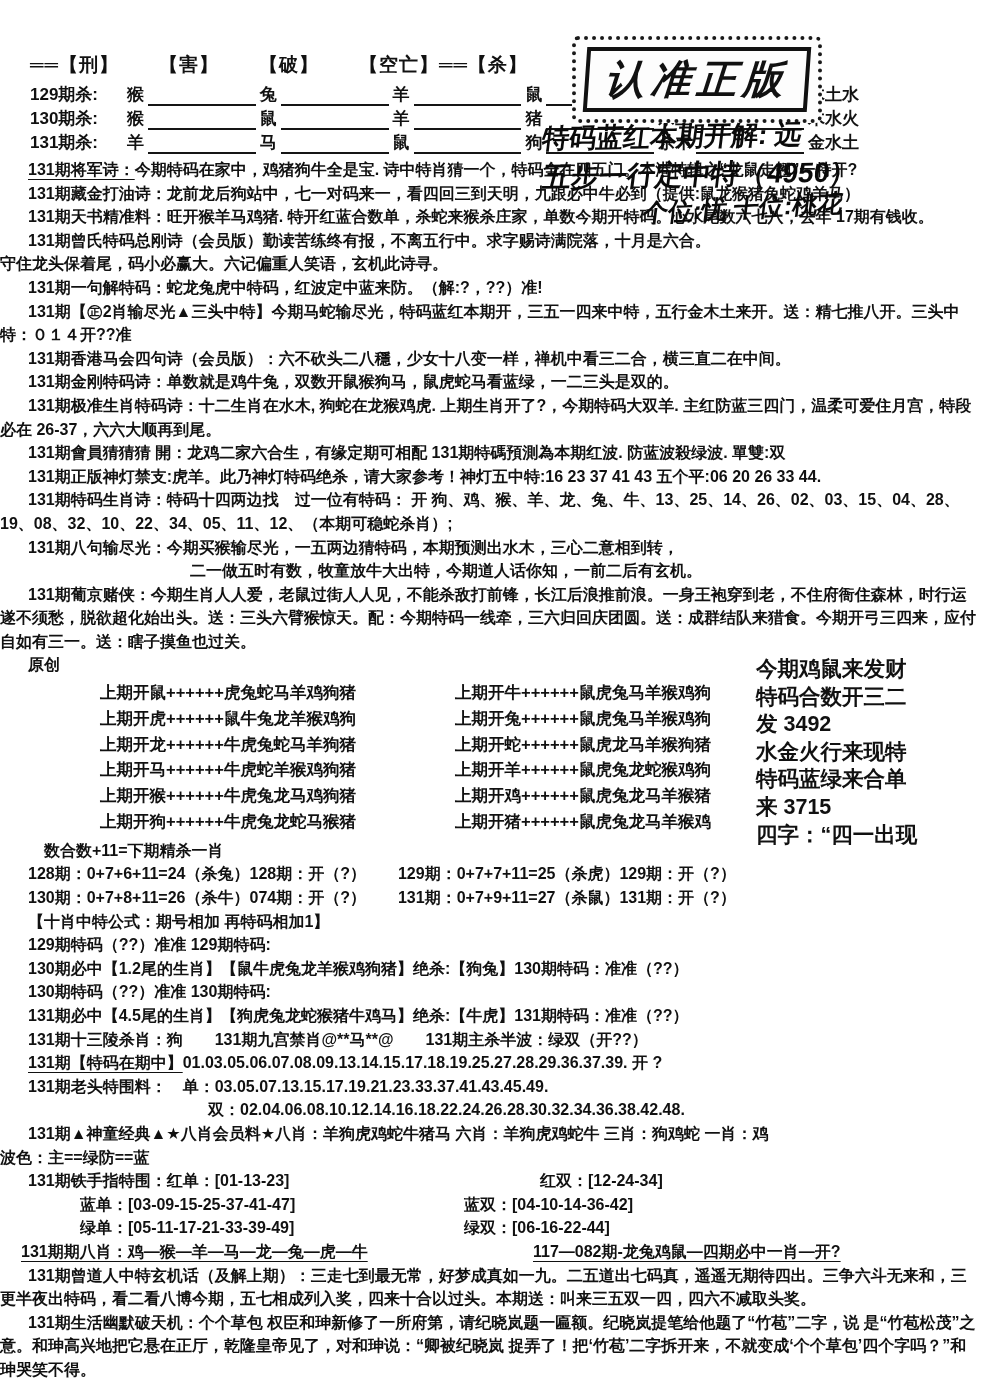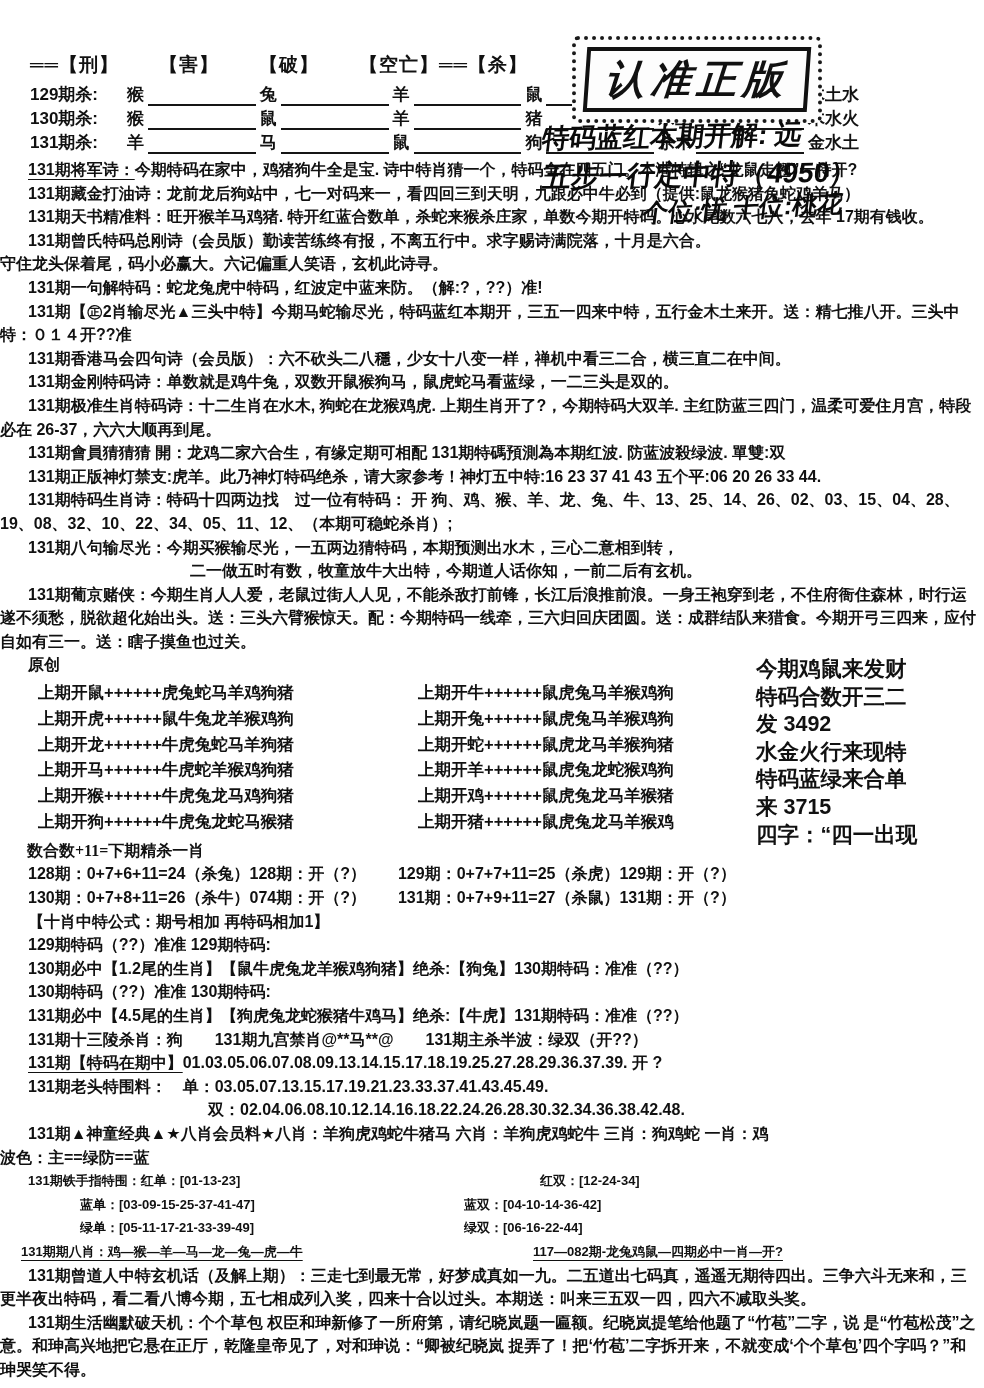--- a/index.html
+++ b/index.html
@@ -34,28 +34,28 @@
   .krow .kcell{flex:none;padding:0 1px;}
   .krow .kline{flex:1;border-top:2px solid #151515;margin:2px 3px 0 3px;}
   
   .bodytext{margin:4px 6px 0 0;}
   .para{margin:0;font-size:16px;line-height:23.6px;text-indent:28px;}
   .noindent{text-indent:0;}
   .indent2{text-indent:190px;}
   .u{text-decoration:underline;text-underline-offset:4px;}
   
   .pairs{position:relative;display:flex;margin:3px 0 0 38px;width:946px;}
-  .pcol{display:flex;flex-direction:column;}
+  .pcol{display:flex;flex-direction:column;align-items:center;}
   .pcol1{width:380px;}
   .pcol2{width:330px;}
   .prow{font-size:16.5px;font-weight:700;line-height:25.8px;white-space:nowrap;}
   .bigbox{position:absolute;right:-10px;top:-24px;width:238px;font-size:21.5px;
     font-weight:800;line-height:27.6px;white-space:nowrap;}
   
-  .flexrow{display:flex;margin:0;font-size:13px;line-height:23.6px;}
+  .flexrow{display:flex;margin:0;font-size:16px;line-height:23.6px;}
   .flexrow .fl{flex:none;}
   .tz1{padding-left:28px;width:512px;}
   .tz2{padding-left:80px;width:348px;}
   .bx-left{padding-left:21px;width:512px;}
 </style>
 </head>
 <body>
 
 <div class="page">
 
@@ -160,21 +160,21 @@
       <div>特码合数开三二</div>
       <div>发 3492</div>
       <div>水金火行来现特</div>
       <div>特码蓝绿来合单</div>
       <div>来 3715</div>
       <div>四字：“四一出现</div>
     </div>
   </div>
 
   <div class="bodytext">
-    <p class="para noindent" style="margin-left:27px;font-family:Liberation Serif, serif;">数合数+11=下期精杀一肖</p>
+    <p class="para noindent" style="margin-left:44px;">数合数+11=下期精杀一肖</p>
     <p class="para">128期：0+7+6+11=24（杀兔）128期：开（?）　　129期：0+7+7+11=25（杀虎）129期：开（?）</p>
     <p class="para">130期：0+7+8+11=26（杀牛）074期：开（?）　　131期：0+7+9+11=27（杀鼠）131期：开（?）</p>
     <p class="para">【十肖中特公式：期号相加 再特码相加1】</p>
     <p class="para">129期特码（??）准准 129期特码:</p>
     <p class="para">130期必中【1.2尾的生肖】【鼠牛虎兔龙羊猴鸡狗猪】绝杀:【狗兔】130期特码：准准（??）</p>
     <p class="para">130期特码（??）准准 130期特码:</p>
     <p class="para">131期必中【4.5尾的生肖】【狗虎兔龙蛇猴猪牛鸡马】绝杀:【牛虎】131期特码：准准（??）</p>
     <p class="para">131期十三陵杀肖：狗　　131期九宫禁肖@**马**@　　131期主杀半波：绿双（开??）</p>
     <p class="para"><span class="u">131期【特码在期中】</span><span>01.03.05.06.07.08.09.13.14.15.17.18.19.25.27.28.29.36.37.39. 开 ?</span></p>
     <p class="para">131期老头特围料：　单：03.05.07.13.15.17.19.21.23.33.37.41.43.45.49.</p>

